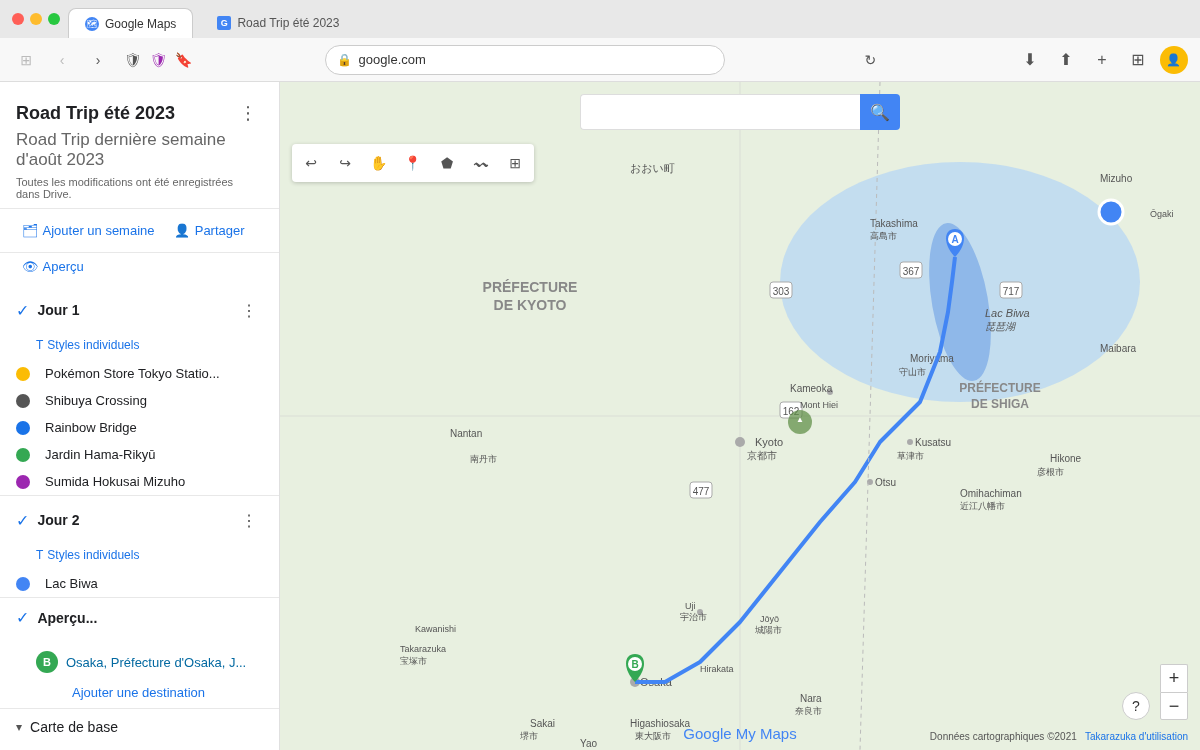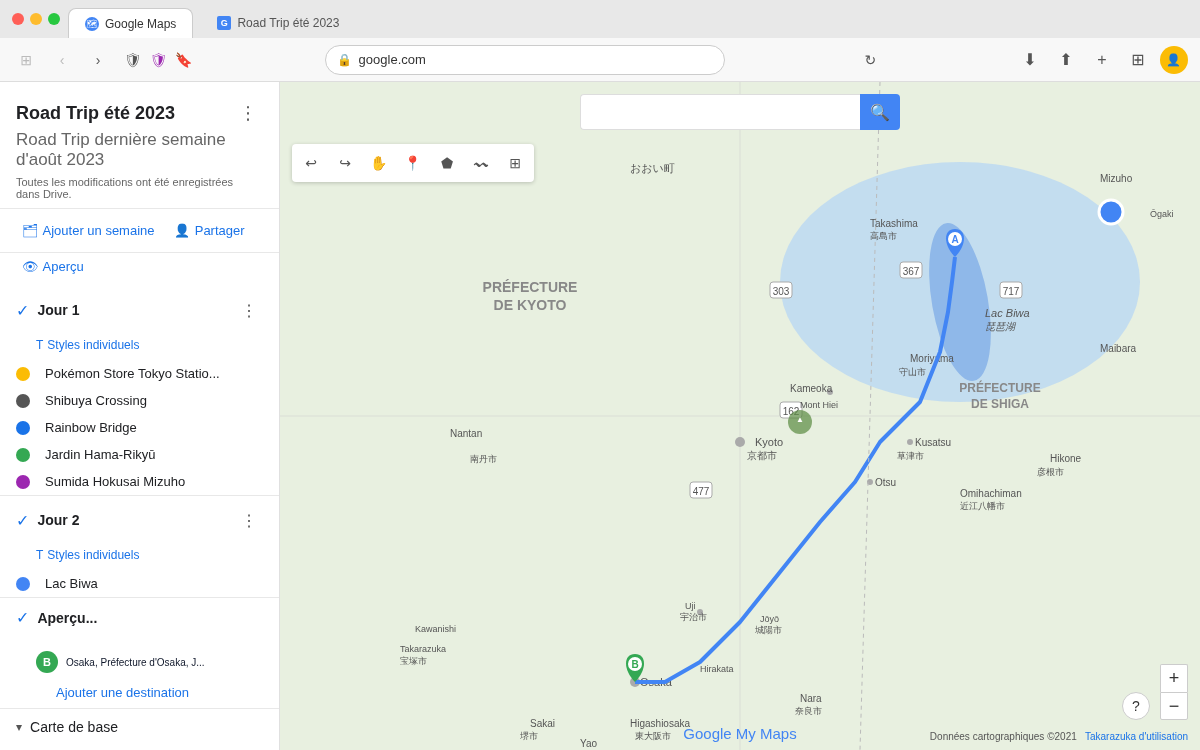--- a/index.html
+++ b/index.html
@@ -268,27 +268,27 @@
       background: #34a853;
       display: flex;
       align-items: center;
       justify-content: center;
       color: white;
       font-size: 11px;
       font-weight: 700;
       flex-shrink: 0;
     }
     .dest-name {
-      font-size: 10px;
-      color: #0f172a;
+      font-size: 13px;
+      color: #0369a1;
       text-align: center;
     }
     .add-dest-link {
       display: block;
-      padding: 8px 16px 8px 56px;
+      padding: 8px 16px 8px 72px;
       font-size: 13px;
       color: #1a73e8;
       cursor: pointer;
       text-decoration: none;
     }
 
     .base-map-section {
       padding: 10px 16px;
       display: flex;
       align-items: center;

